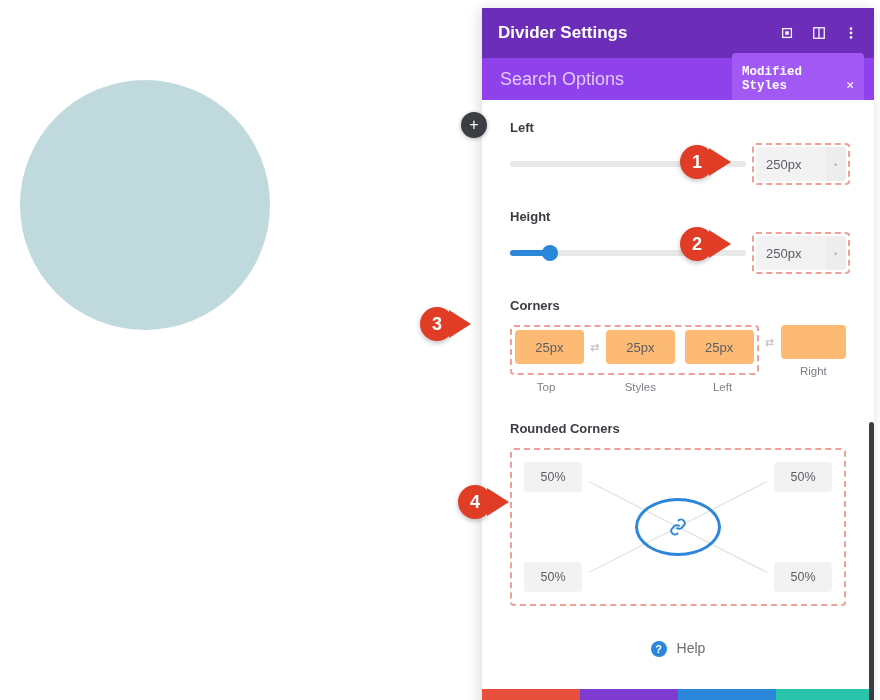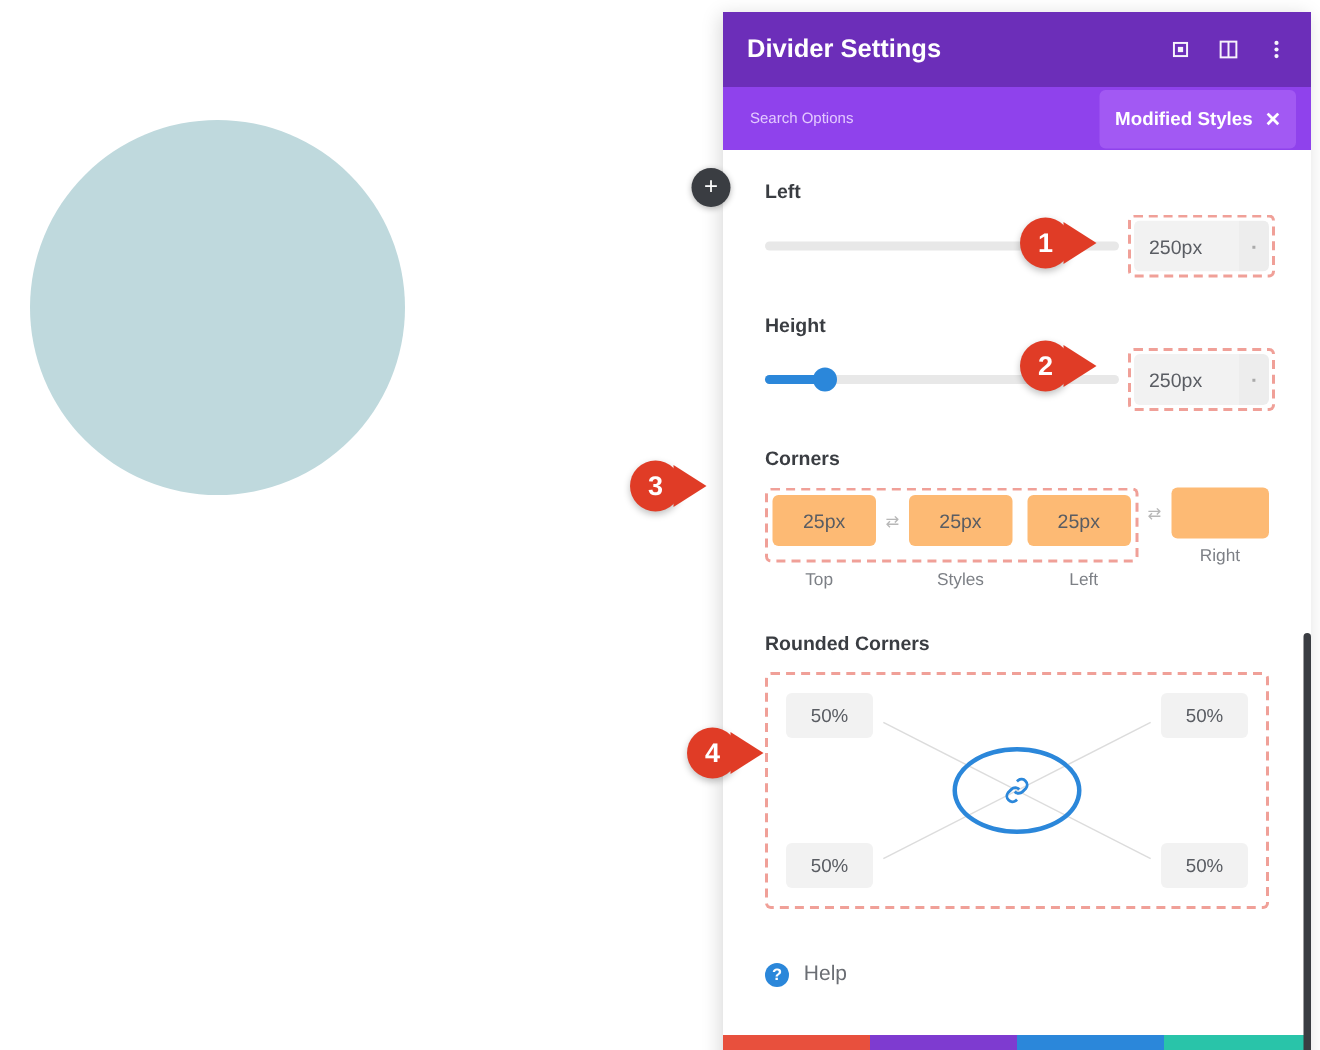--- a/index.html
+++ b/index.html
@@ -53,35 +53,36 @@
     height: 42px;
     display: flex;
     align-items: center;
     padding: 0 10px 0 18px;
   }
   .search-row input {
     flex: 1;
     background: transparent;
     border: none;
     color: #fff;
-    font-size: 10px;
+    font-size: 18px;
     outline: none;
   }
   .search-row input::placeholder { color: #e3c9ff; }
   .filter-chip {
     background: #a259f3;
     color: #fff;
     font-size: 12.5px;
     font-weight: 600;
     padding: 12px 10px;
     border-radius: 4px;
     display: flex;
-    align-items: flex-start;
+    align-items: flex-end;
     gap: 8px;
     cursor: pointer;
+    font-family: Liberation Mono, monospace;
   }
   .filter-chip .x { font-weight: bold; font-size: 13px; }
   
   .panel-body {
     background: #fff;
     padding: 20px 28px 10px 28px;
     position: relative;
   }
   .section-label {
     font-size: 13px;
@@ -223,20 +224,21 @@
     justify-content: center;
     font-size: 12.5px;
     color: #5a5d63;
   }
   .rc-tl { top: 0; left: 0; }
   .rc-tr { top: 0; right: 0; }
   .rc-bl { bottom: 0; left: 0; }
   .rc-br { bottom: 0; right: 0; }
   
   .help-row {
+    text-align: center;
     padding: 14px 0 22px;
     color: #6b6e74;
     font-size: 14px;
   }
   .help-row .q {
     display:inline-flex;
     width:16px; height:16px;
     background:#2b87da;
     color:#fff;
     border-radius:50%;

